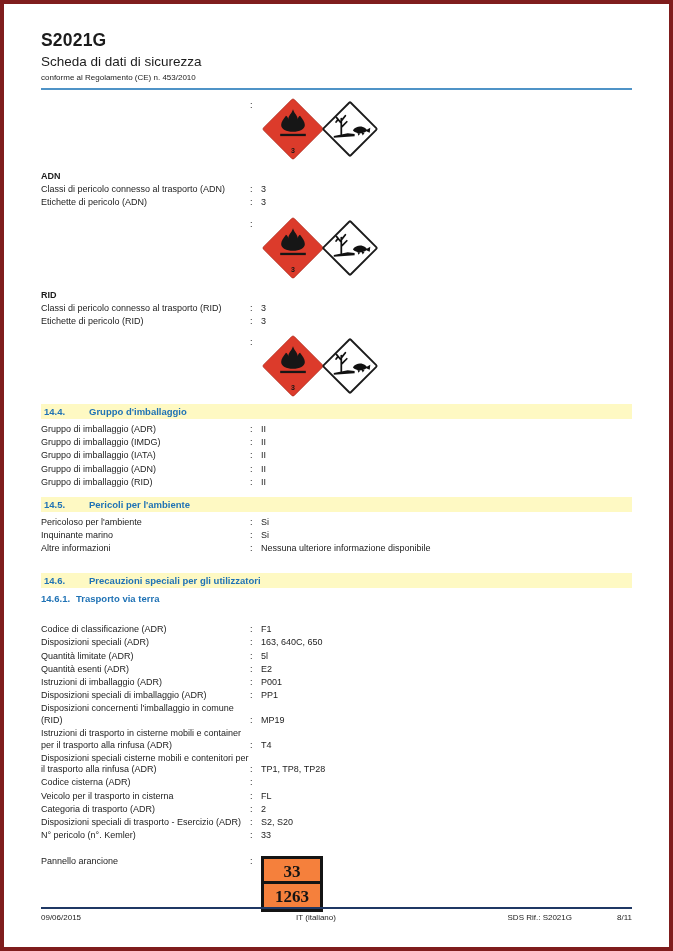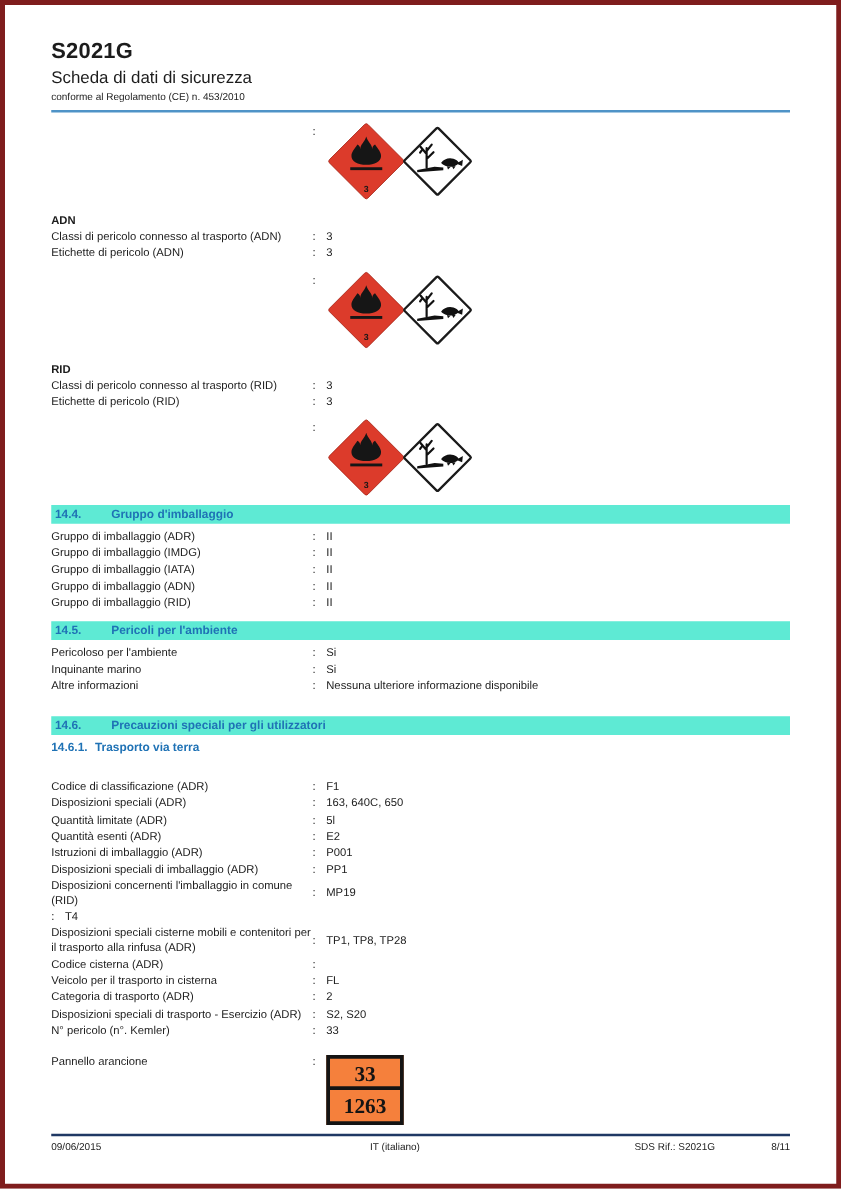--- a/index.html
+++ b/index.html
@@ -9,34 +9,34 @@
     background:#fff; border:4px solid #7f1d1d; overflow:hidden;
     padding:26px 37px 0 37px;
     font-family:"Liberation Sans", sans-serif; color:#1c1c1c;
   }
   
   .doc-header { border-bottom:2px solid #4f93c7; padding-bottom:6px; }
   .prod-code { font-size:17.5px; font-weight:bold; letter-spacing:.2px; }
   .doc-title { font-size:13.5px; margin-top:3px; }
   .doc-sub   { font-size:8px; margin-top:4px; color:#222; }
   
-  .row { display:flex; align-items:center; font-size:9px; line-height:11.5px; margin:1.7px 0; }
+  .row { display:flex; align-items:flex-end; font-size:9px; line-height:11.5px; margin:1.7px 0; }
   .row .lbl { width:209px; }
   .row .sep { width:11px; flex:0 0 11px; }
   .row .val { flex:1; }
   
   .picto-row { display:flex; align-items:center; margin:6px 0 5px 209px; height:66px; }
   .picto-row .sep { width:11px; align-self:flex-start; margin-top:4px; font-size:9px; }
   .diamond { display:block; }
   .diamond.env { margin-left:-4px; }
   
   .t-block { margin-top:9px; }
   .t-heading { font-size:9px; font-weight:bold; margin-bottom:3px; }
   
-  .sec-bar { display:flex; background:#5eead4; color:#1f72b5; font-weight:bold;
+  .sec-bar { display:flex; background:#fef9c3; color:#1f72b5; font-weight:bold;
              font-size:9.5px; line-height:10px; padding:2.5px 2px 2.5px 3px; margin-top:5px; }
   .sec-bar .sec-num { width:45px; flex:0 0 45px; }
   .sec-gap { margin-top:15px; }
   .rows-group { padding:3px 0 2px 0; }
   .subsec { display:flex; color:#1f72b5; font-weight:bold; font-size:9.5px; margin:5px 0 20px 0; }
   .subsec .sub-num { width:35px; flex:0 0 35px; }
   
   .panel-row { display:flex; align-items:flex-start; font-size:9px; line-height:11.5px; margin-top:14px; }
   .panel-row .lbl { width:209px; }
   .panel-row .sep { width:11px; flex:0 0 11px; }
@@ -267,20 +267,21 @@
           <span class="val">PP1</span>
         </div>
 
         <div class="row">
           <span class="lbl">Disposizioni concernenti l'imballaggio in comune (RID)</span>
           <span class="sep">:</span>
           <span class="val">MP19</span>
         </div>
 
         <div class="row">
+          <span class="lbl">Istruzioni di trasporto in cisterne mobili e container per il trasporto alla rinfusa (ADR)</span>
           <span class="sep">:</span>
           <span class="val">T4</span>
         </div>
 
         <div class="row">
           <span class="lbl">Disposizioni speciali cisterne mobili e contenitori per il trasporto alla rinfusa (ADR)</span>
           <span class="sep">:</span>
           <span class="val">TP1, TP8, TP28</span>
         </div>
 

